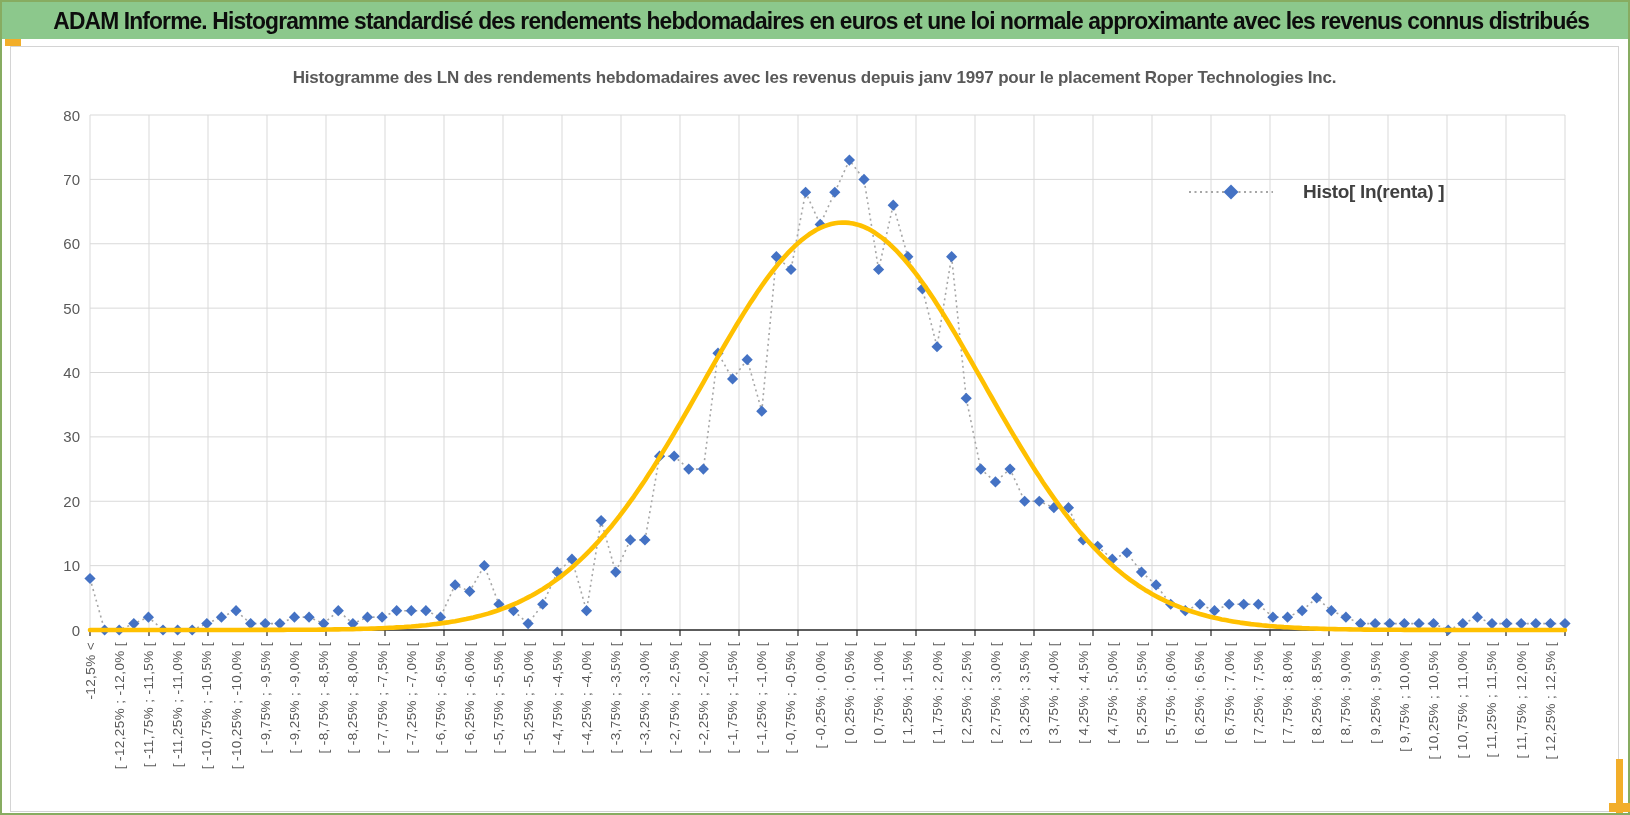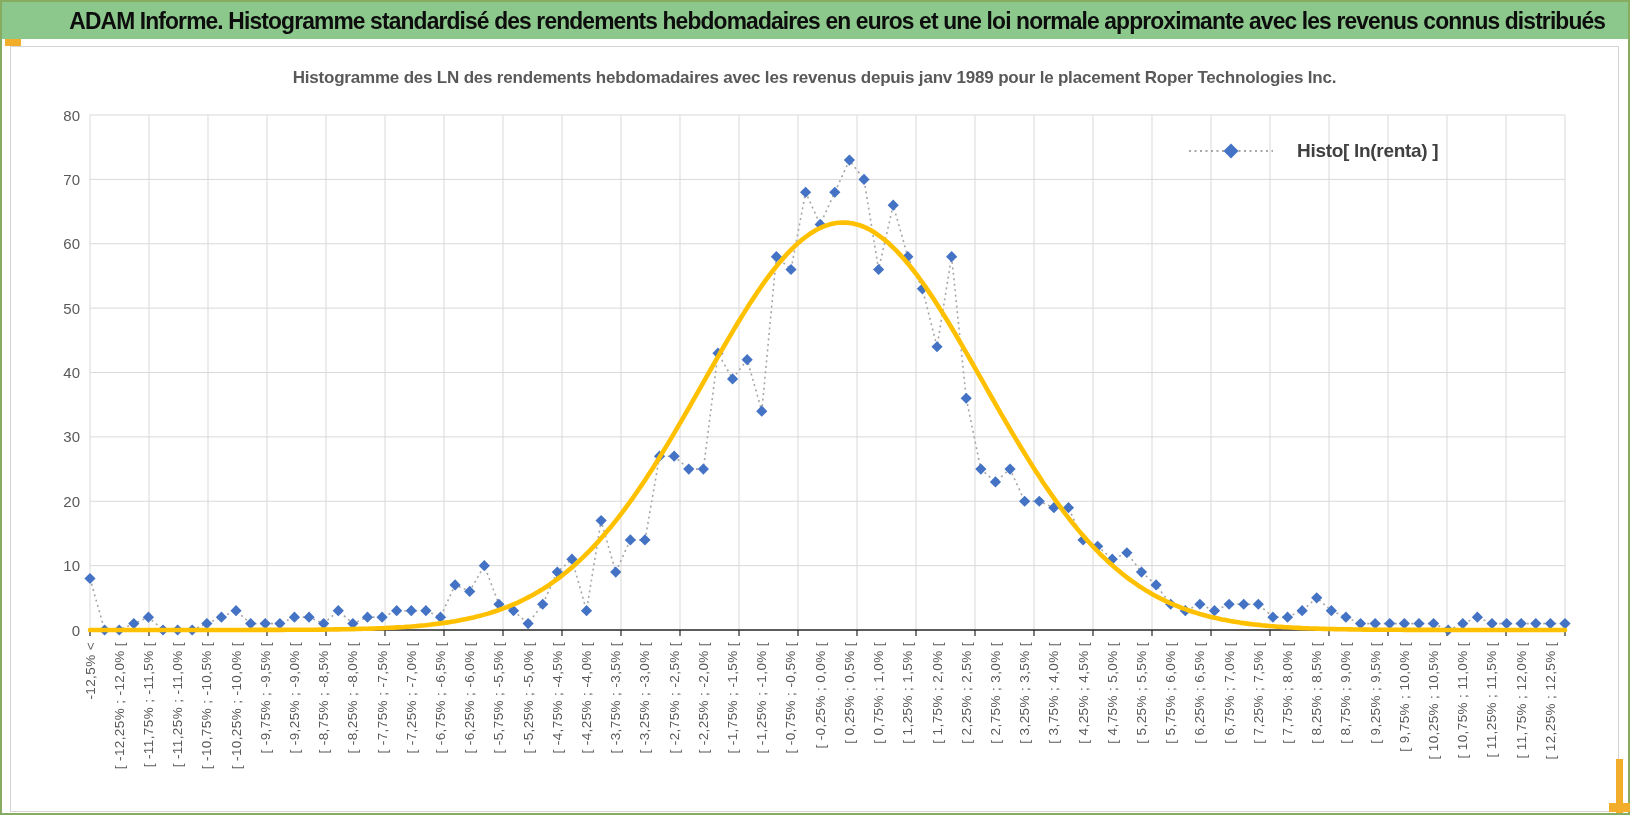--- a/index.html
+++ b/index.html
@@ -1,45 +1,45 @@
 <!DOCTYPE html>
 <html><head>
 <meta charset="utf-8">
 <style>
   html,body{margin:0;padding:0;background:#fff;}
   body{width:1630px;height:815px;overflow:hidden;font-family:"Liberation Sans",sans-serif;}
   #page-root{position:absolute;inset:0;width:1630px;height:815px;background:#ffffff;border:2px solid #87AC61;box-sizing:border-box;}
-  #banner{position:absolute;left:0;top:0;right:0;height:37px;background:#8CC88C;display:flex;align-items:center;padding-left:16px;}
+  #banner{position:absolute;left:0;top:0;right:0;height:37px;background:#8CC88C;display:flex;align-items:center;}
   #banner-title{font-size:24px;font-weight:700;color:#0d0d0d;letter-spacing:-0.9px;white-space:nowrap;padding-left:54px;transform:scaleX(0.95);transform-origin:left center;}
   #corner-marker-left{position:absolute;left:3px;top:37px;width:16px;height:7px;background:#F2AE2A;}
   .br-corner{position:absolute;background:#F2AE2A;}
   #br-v{left:1614px;top:757px;width:7px;height:54px;}
   #br-h{left:1607px;top:801px;width:21px;height:9px;}
   #chart-area{position:absolute;left:8px;top:44px;width:1609px;height:766px;background:#ffffff;border:1px solid #D4D4D4;box-sizing:border-box;}
   #chart-title{position:absolute;left:0;right:0;top:21px;text-align:center;font-size:17px;font-weight:700;color:#595959;letter-spacing:-0.2px;}
   #plot{position:absolute;left:0;top:0;}
-  .legend-item{position:absolute;display:flex;align-items:center;gap:22px;}
+  .legend-item{position:absolute;display:flex;align-items:center;gap:28px;margin-top:41px;}
   #legend-item-histo{left:1185px;top:138px;}
   #legend-item-normal{left:1185px;top:211px;}
   .legend-label{font-size:19px;font-weight:700;color:#404040;letter-spacing:-0.3px;white-space:nowrap;}
   svg text{font-family:"Liberation Sans",sans-serif;}
 </style>
 </head>
 <body>
 
 <div id="page-root">
 
   <div id="banner">
     <span id="banner-title">ADAM Informe. Histogramme standardisé des rendements hebdomadaires en euros et une loi normale approximante avec les revenus connus distribués</span>
   </div>
 
   <div id="corner-marker-left"></div>
 
   <div id="chart-area">
-    <div id="chart-title">Histogramme des LN des rendements hebdomadaires avec les revenus depuis janv 1989 pour le placement Roper Technologies Inc.</div>
+    <div id="chart-title">Histogramme des LN des rendements hebdomadaires avec les revenus depuis janv 1997 pour le placement Roper Technologies Inc.</div>
   </div>
 
   <svg id="plot" width="1630" height="815" viewBox="0 0 1630 815">
       <g>
         <line x1="88" y1="563.625" x2="1563" y2="563.625" stroke="#D9D9D9" stroke-width="1"></line>
         <line x1="88" y1="499.25" x2="1563" y2="499.25" stroke="#D9D9D9" stroke-width="1"></line>
         <line x1="88" y1="434.875" x2="1563" y2="434.875" stroke="#D9D9D9" stroke-width="1"></line>
         <line x1="88" y1="370.5" x2="1563" y2="370.5" stroke="#D9D9D9" stroke-width="1"></line>
         <line x1="88" y1="306.125" x2="1563" y2="306.125" stroke="#D9D9D9" stroke-width="1"></line>
         <line x1="88" y1="241.75" x2="1563" y2="241.75" stroke="#D9D9D9" stroke-width="1"></line>

